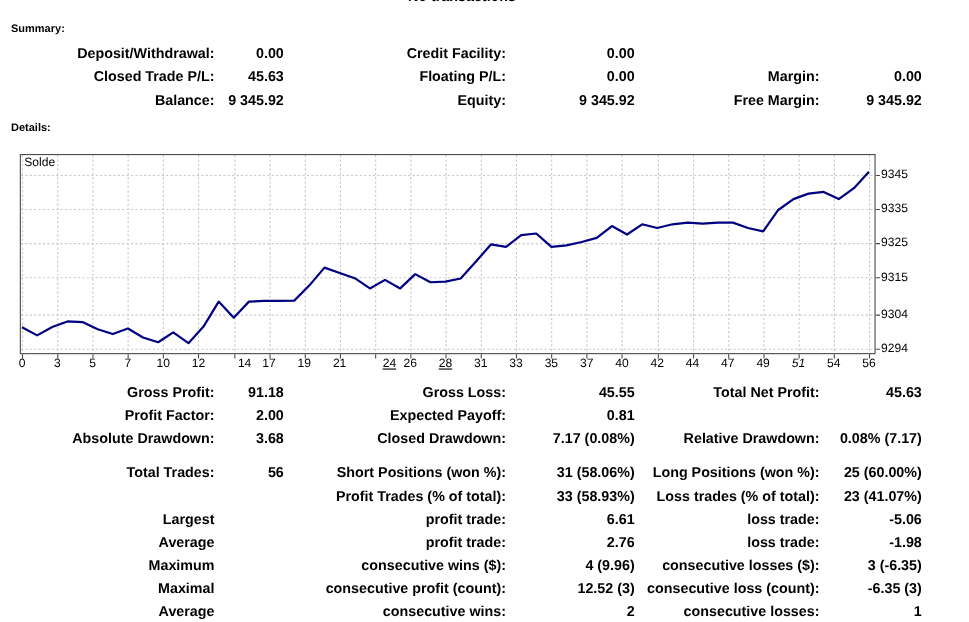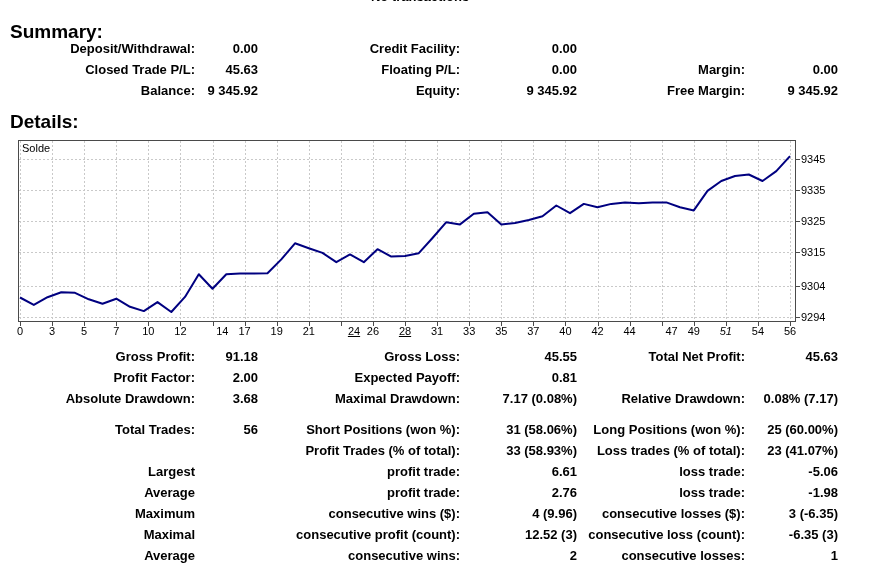--- a/index.html
+++ b/index.html
@@ -1,18 +1,18 @@
 <!DOCTYPE html>
 <html><head>
 <meta charset="utf-8">
 <style>
   html,body{margin:0;padding:0;background:#fff;}
   #screen{position:relative;width:881px;height:565px;background:#ffffff;overflow:hidden;
           font-family:"Liberation Sans","DejaVu Sans",sans-serif;color:#000;}
-  .section-title{position:absolute;left:10px;font-weight:bold;font-size:19px;}
+  .section-title{position:absolute;left:10px;font-weight:bold;font-size:10px;}
   .rows{position:absolute;left:0;}
   .srow{display:grid;grid-template-columns:195px 63px 202px 117px 168px 93px;height:21px;line-height:21px;}
   .srow span{display:block;text-align:right;font-weight:bold;font-size:13px;white-space:pre;overflow:visible;}
   #top-note{position:absolute;top:-11px;left:0;width:840px;text-align:center;font-weight:bold;font-size:13px;}
   #chart-wrap{position:absolute;left:18px;top:140px;width:778px;height:182px;overflow:visible;padding-left:28px;}
   #chart-svg{position:absolute;left:0;top:0;overflow:visible;display:block;}
   #series-label{position:absolute;left:4px;top:2px;font-size:11px;font-weight:normal;color:#000;}
   .ylab{position:absolute;font-size:11px;font-weight:normal;color:#000;white-space:nowrap;}
   .xlab{position:absolute;top:325px;width:32px;text-align:center;font-size:11px;font-weight:normal;color:#000;}
 </style>
@@ -146,21 +146,21 @@
       <div class="xlab" style="left: 338px; text-decoration: underline;">24</div>
       <div class="xlab" style="left: 356.917px;">26</div>
       <div class="xlab" style="left: 389px; text-decoration: underline;">28</div>
       <div class="xlab" style="left: 421.083px;">31</div>
       <div class="xlab" style="left: 453.167px;">33</div>
       <div class="xlab" style="left: 485.25px;">35</div>
       <div class="xlab" style="left: 517.333px;">37</div>
       <div class="xlab" style="left: 549.417px;">40</div>
       <div class="xlab" style="left: 581.5px;">42</div>
       <div class="xlab" style="left: 613.583px;">44</div>
-      <div class="xlab" style="left: 645.667px; text-align: right;">47</div>
+      <div class="xlab" style="left: 645.667px;">47</div>
       <div class="xlab" style="left: 677.75px;">49</div>
       <div class="xlab" style="left: 709.833px; font-style: italic;">51</div>
       <div class="xlab" style="left: 741.917px;">54</div>
       <div class="xlab" style="left: 774px;">56</div>
     </div>
 
   <div id="stats-rows-top" class="rows" style="top:346px">
       <div class="srow">
         <span>Gross Profit:</span>
         <span>91.18</span>
@@ -173,21 +173,21 @@
         <span>Profit Factor:</span>
         <span>2.00</span>
         <span>Expected Payoff:</span>
         <span>0.81</span>
         <span></span>
         <span></span>
       </div>
       <div class="srow">
         <span>Absolute Drawdown:</span>
         <span>3.68</span>
-        <span>Maximal Drawdown:</span>
+        <span>Closed Drawdown:</span>
         <span>7.17 (0.08%)</span>
         <span>Relative Drawdown:</span>
         <span>0.08% (7.17)</span>
       </div>
     </div>
   <div id="stats-rows-bottom" class="rows" style="top:419px">
       <div class="srow">
         <span>Total Trades:</span>
         <span>56</span>
         <span>Short Positions (won %):</span>

